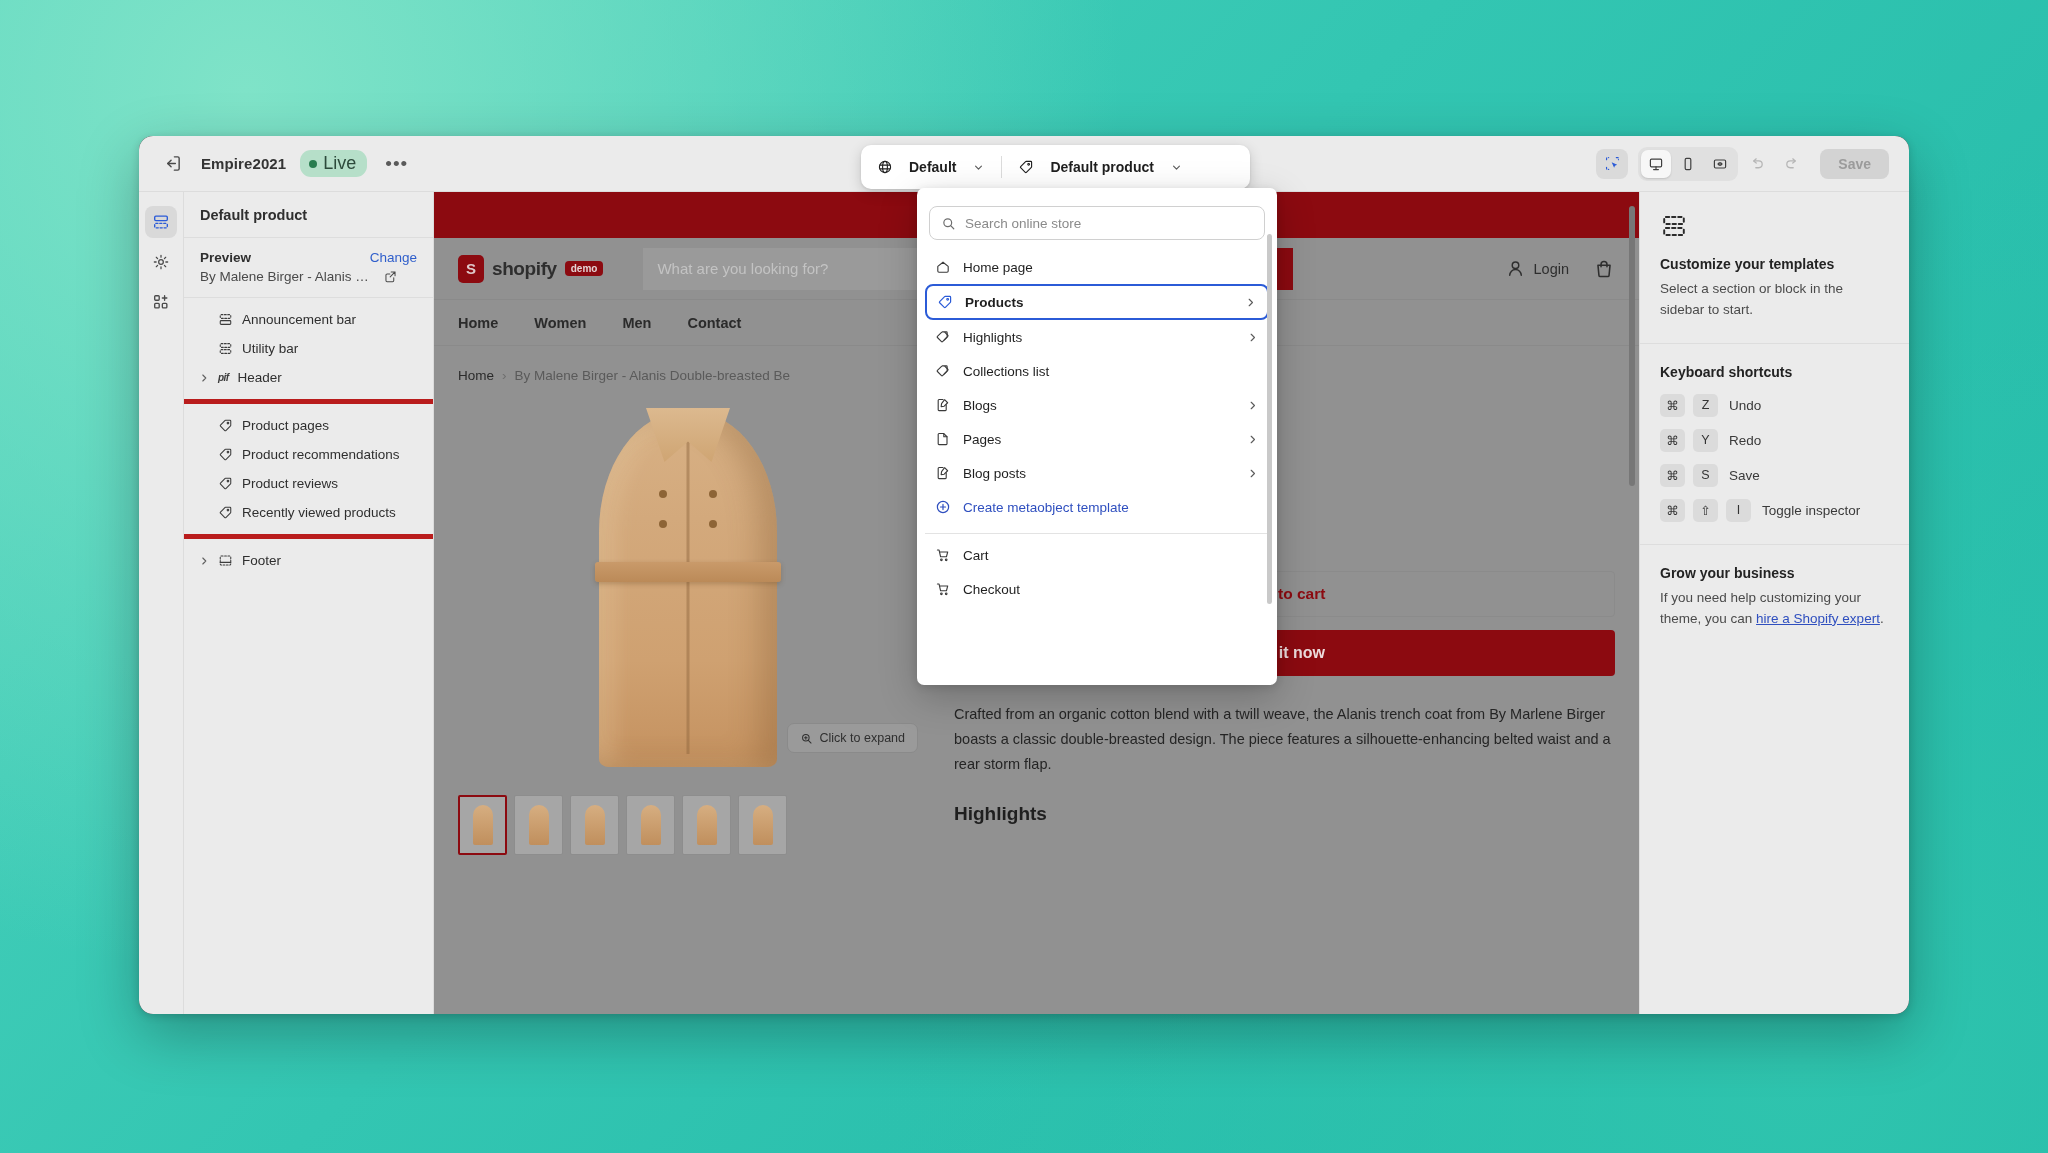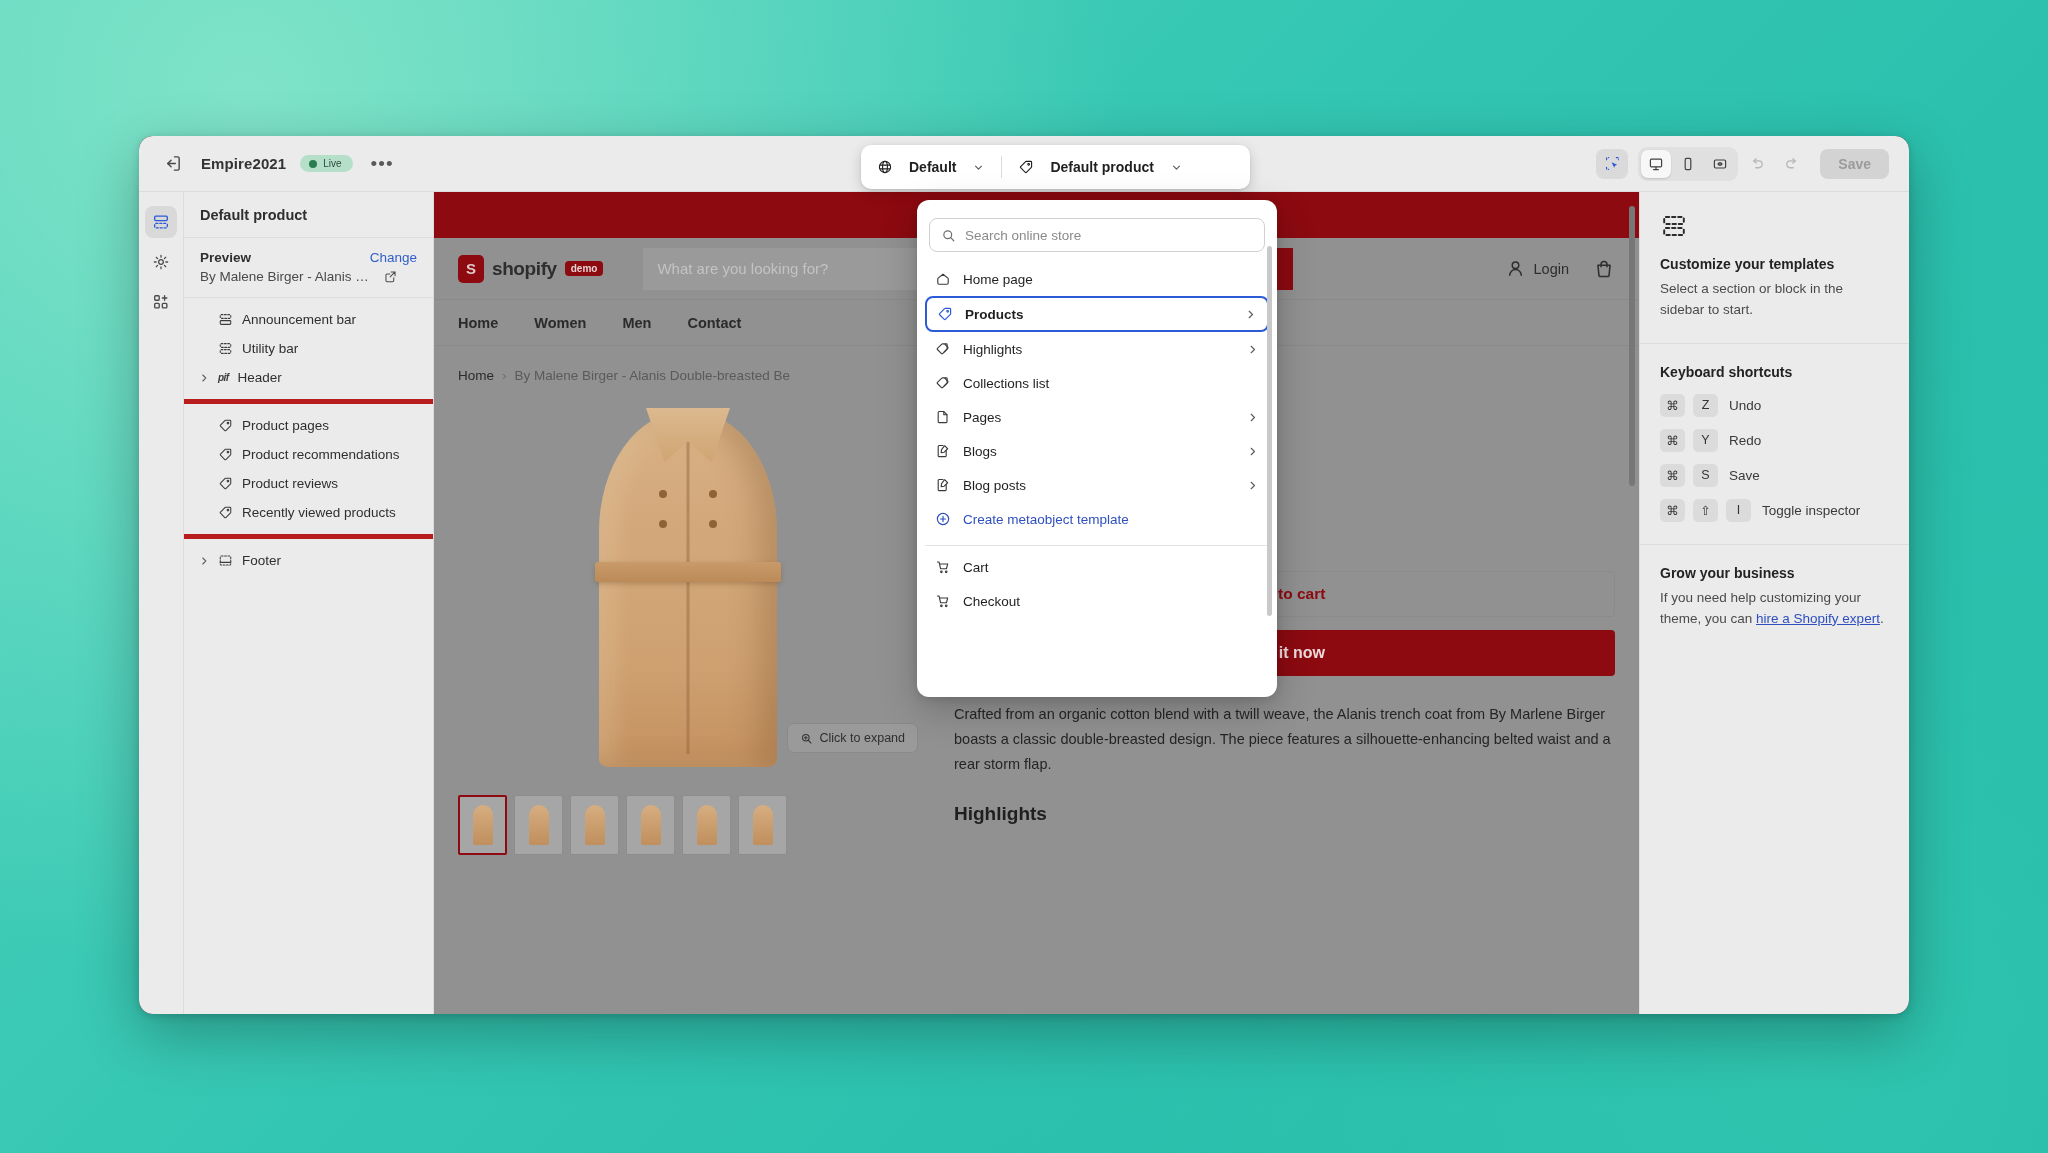--- a/index.html
+++ b/index.html
@@ -42,21 +42,21 @@
   .icon-btn {
     width: 30px; height: 30px;
     display: flex; align-items: center; justify-content: center;
     border-radius: 7px; color: #4a4a4a;
   }
   .theme-name { font-size: 15px; font-weight: 600; color: #343434; letter-spacing: .1px; }
   .live-badge {
     display: inline-flex; align-items: center; gap: 6px;
     background: #b6dfc9; color: #2d4a3b;
     border-radius: 11px; padding: 3px 11px 3px 9px;
-    font-size: 10px; font-weight: 500;
+    font-size: 18px; font-weight: 500;
   }
   .live-dot { width: 8px; height: 8px; border-radius: 50%; background: #2a7d50; display:inline-block;}
   .dots-btn { font-size: 19px; color: #5a5a5a; letter-spacing: 1px; line-height: 1; padding: 0 4px;}
 
   .topbar-right {
     margin-left: auto;
     display: flex; align-items: center; gap: 4px;
     padding-right: 20px;
   }
   .viewgroup { display: flex; align-items: center; gap: 2px; background: #e0e0e0; border-radius: 9px; padding: 3px; }
@@ -275,24 +275,24 @@
   .pill {
     display: flex; align-items: center; gap: 16px;
     padding: 0 16px; height: 100%;
     font-size: 14px; font-weight: 600; color: #1f1f1f;
   }
   .pill .chev-d { color: #5c5c5c; display: flex; }
   .pill-sep { width: 1px; height: 22px; background: #dcdcdc; }
 
   .dropdown {
     position: absolute;
-    left: 917px; top: 200px;
+    left: 917px; top: 188px;
     width: 360px; height: 497px;
     background: #fff;
-    border-radius: 12px;
+    border-radius: 7px;
     box-shadow: 0 12px 38px rgba(0,0,0,.22), 0 2px 8px rgba(0,0,0,.12);
     z-index: 45;
     padding: 10px 0 0;
     overflow: hidden;
   }
   .dd-search {
     margin: 8px 12px 6px;
     height: 34px; border: 1px solid #d0d0d0; border-radius: 8px;
     display: flex; align-items: center; gap: 9px; padding: 0 11px;
     font-size: 13.5px; color: #8a8a8a;
@@ -777,54 +777,54 @@
             <path d="M9.2 3.6h5a1 1 0 0 1 1 1v5a1 1 0 0 1-.3.7l-5.4 5.4a1 1 0 0 1-1.4 0L3 10.6a1 1 0 0 1 0-1.4l5.5-5.3a1 1 0 0 1 .7-.3z"></path>
             <path d="M12.4 4.2l3.6 3.6a1 1 0 0 1 0 1.4l-4.3 4.3"></path>
           </svg>
       </span>
       <span class="lbl">Collections list</span>
     </div>
 
     <div class="dd-item">
       <span class="di">
         <svg width="16" height="16" viewBox="0 0 20 20" fill="none" stroke="currentColor" stroke-width="1.4" stroke-linecap="round" stroke-linejoin="round">
+            <path d="M14 9.8V16a1 1 0 0 1-1 1H5a1 1 0 0 1-1-1V4.2a1 1 0 0 1 1-1h5"></path>
+            <path d="M12 3.4l3.8 3.8-4.3 4.3-3.8.5.5-3.8z"></path>
+          </svg>
+      </span>
+      <span class="lbl">Blogs</span>
+      <span class="dd-arrow">
+        <svg width="13" height="13" viewBox="0 0 20 20" fill="none" stroke="currentColor" stroke-width="1.8" stroke-linecap="round" stroke-linejoin="round">
+            <path d="M8 5l5 5-5 5"></path>
+          </svg>
+      </span>
+    </div>
+
+    <div class="dd-item">
+      <span class="di">
+        <svg width="16" height="16" viewBox="0 0 20 20" fill="none" stroke="currentColor" stroke-width="1.4" stroke-linecap="round" stroke-linejoin="round">
             <path d="M5 3.2h6l4 4V16a1 1 0 0 1-1 1H5a1 1 0 0 1-1-1V4.2a1 1 0 0 1 1-1z"></path>
             <path d="M11 3.2v4h4"></path>
           </svg>
       </span>
       <span class="lbl">Pages</span>
       <span class="dd-arrow">
         <svg width="13" height="13" viewBox="0 0 20 20" fill="none" stroke="currentColor" stroke-width="1.8" stroke-linecap="round" stroke-linejoin="round">
             <path d="M8 5l5 5-5 5"></path>
           </svg>
       </span>
     </div>
 
     <div class="dd-item">
       <span class="di">
         <svg width="16" height="16" viewBox="0 0 20 20" fill="none" stroke="currentColor" stroke-width="1.4" stroke-linecap="round" stroke-linejoin="round">
             <path d="M14 9.8V16a1 1 0 0 1-1 1H5a1 1 0 0 1-1-1V4.2a1 1 0 0 1 1-1h5"></path>
             <path d="M12 3.4l3.8 3.8-4.3 4.3-3.8.5.5-3.8z"></path>
           </svg>
       </span>
-      <span class="lbl">Blogs</span>
-      <span class="dd-arrow">
-        <svg width="13" height="13" viewBox="0 0 20 20" fill="none" stroke="currentColor" stroke-width="1.8" stroke-linecap="round" stroke-linejoin="round">
-            <path d="M8 5l5 5-5 5"></path>
-          </svg>
-      </span>
-    </div>
-
-    <div class="dd-item">
-      <span class="di">
-        <svg width="16" height="16" viewBox="0 0 20 20" fill="none" stroke="currentColor" stroke-width="1.4" stroke-linecap="round" stroke-linejoin="round">
-            <path d="M14 9.8V16a1 1 0 0 1-1 1H5a1 1 0 0 1-1-1V4.2a1 1 0 0 1 1-1h5"></path>
-            <path d="M12 3.4l3.8 3.8-4.3 4.3-3.8.5.5-3.8z"></path>
-          </svg>
-      </span>
       <span class="lbl">Blog posts</span>
       <span class="dd-arrow">
         <svg width="13" height="13" viewBox="0 0 20 20" fill="none" stroke="currentColor" stroke-width="1.8" stroke-linecap="round" stroke-linejoin="round">
             <path d="M8 5l5 5-5 5"></path>
           </svg>
       </span>
     </div>
 
     <div class="dd-item link">
       <span class="di">

